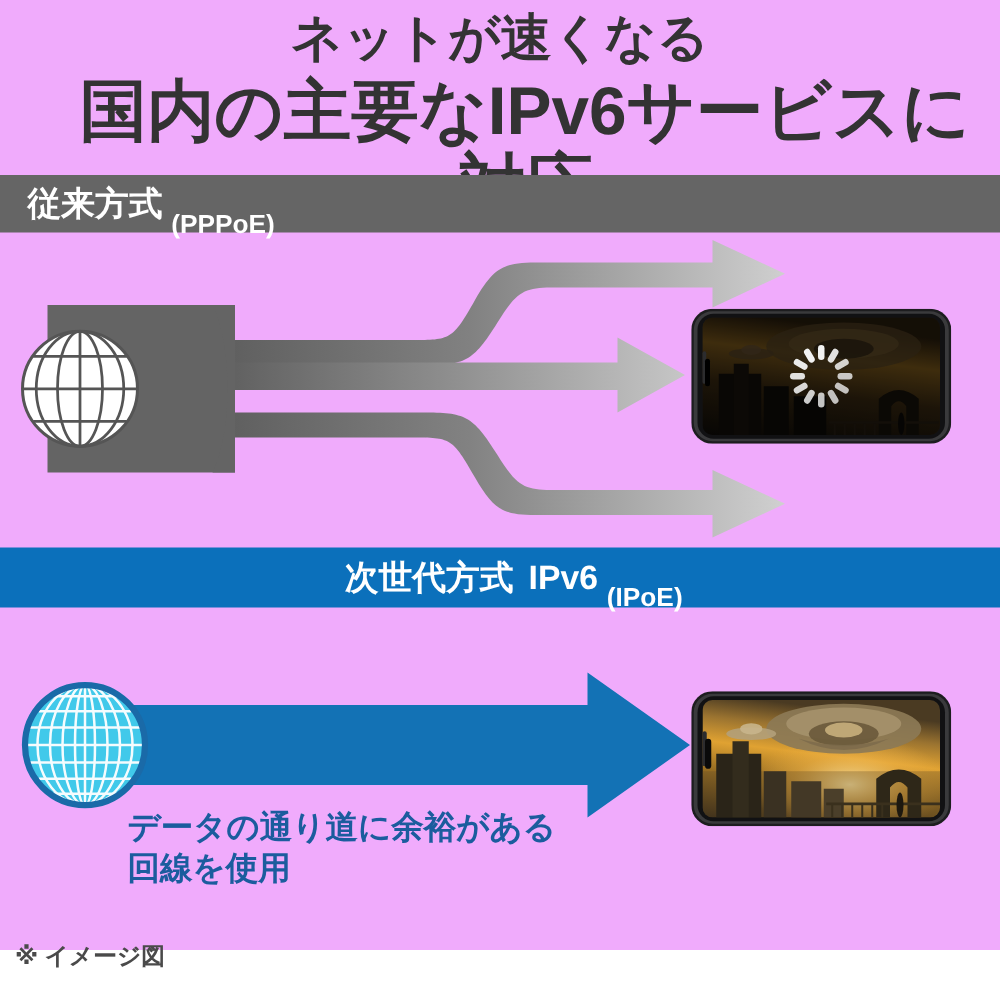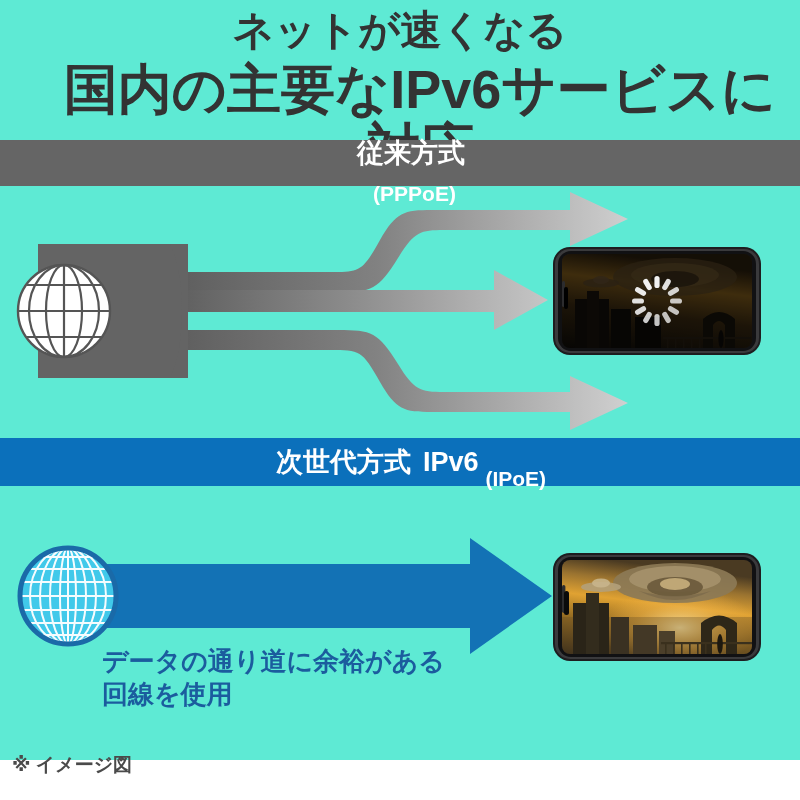--- a/index.html
+++ b/index.html
@@ -13,21 +13,21 @@
     font-family: "Liberation Sans", "DejaVu Sans", sans-serif;
     color: #3c3c3c;
     overflow: hidden;
     position: relative;
   }
 
   #page {
     position: relative;
     width: 800px;
     height: 760px;
-    background: #5eead4;
+    background: #f0abfc;
   }
 
   
   .title-block {
     position: absolute;
     left: 0;
     top: 8px;
     width: 800px;
     text-align: center;
     font-weight: bold;
@@ -54,21 +54,20 @@
     display: flex;
     align-items: center;
     box-sizing: border-box;
     padding-left: 22px;
     color: #ffffff;
   }
   .section-bar.legacy {
     top: 140px;
     height: 46px;
     background: #656565;
-    flex-direction: column;
   }
   .section-bar.next {
     top: 438px;
     height: 48px;
     background: #0b70bb;
     justify-content: center;
   }
   .bar-main {
     font-size: 27px;
     font-weight: bold;

